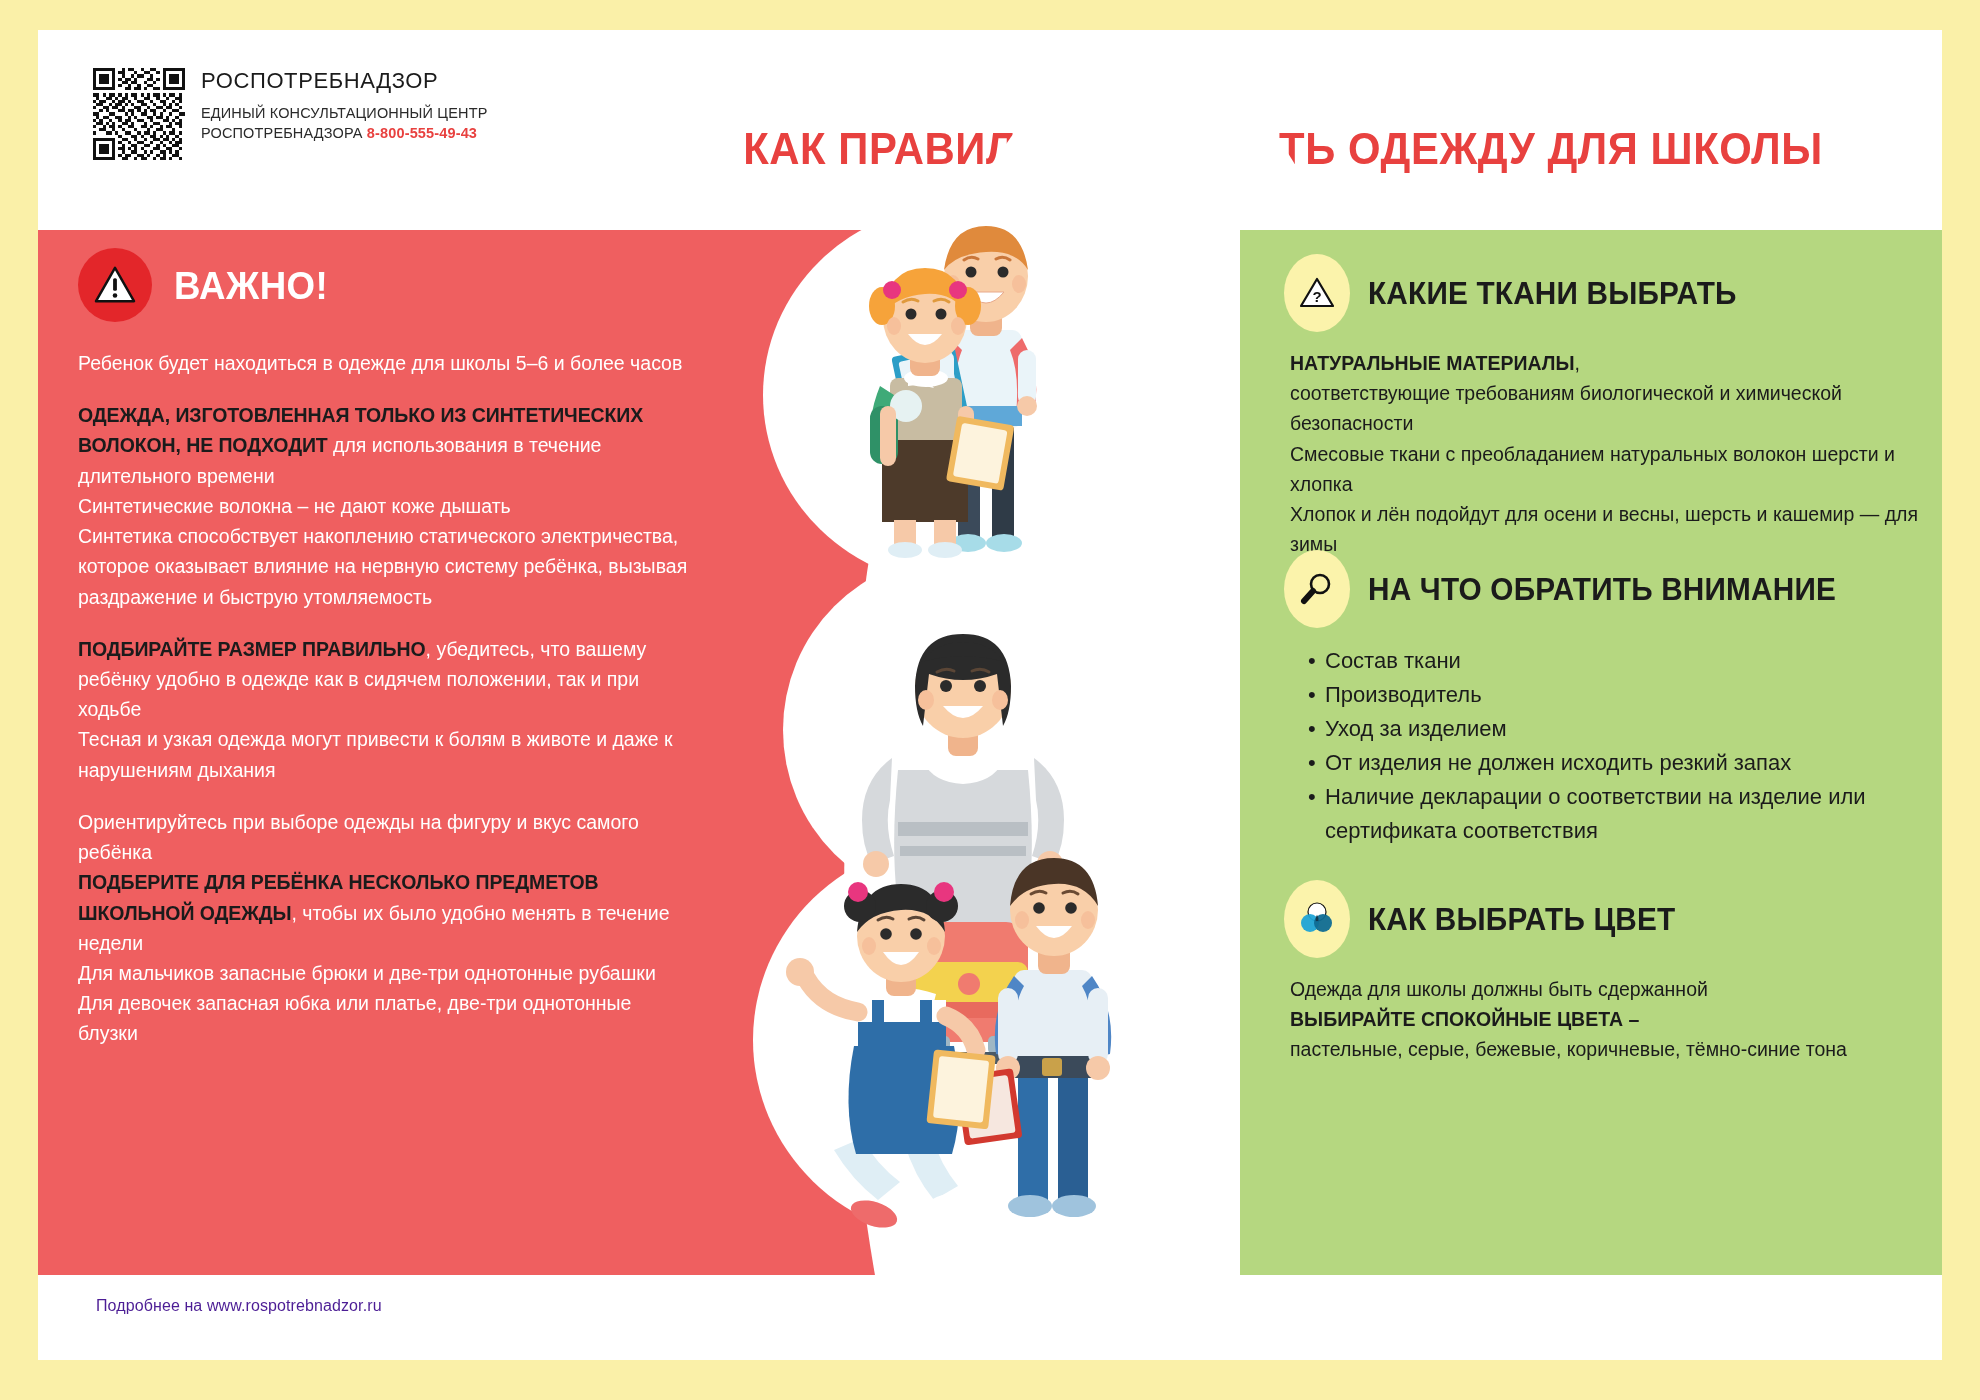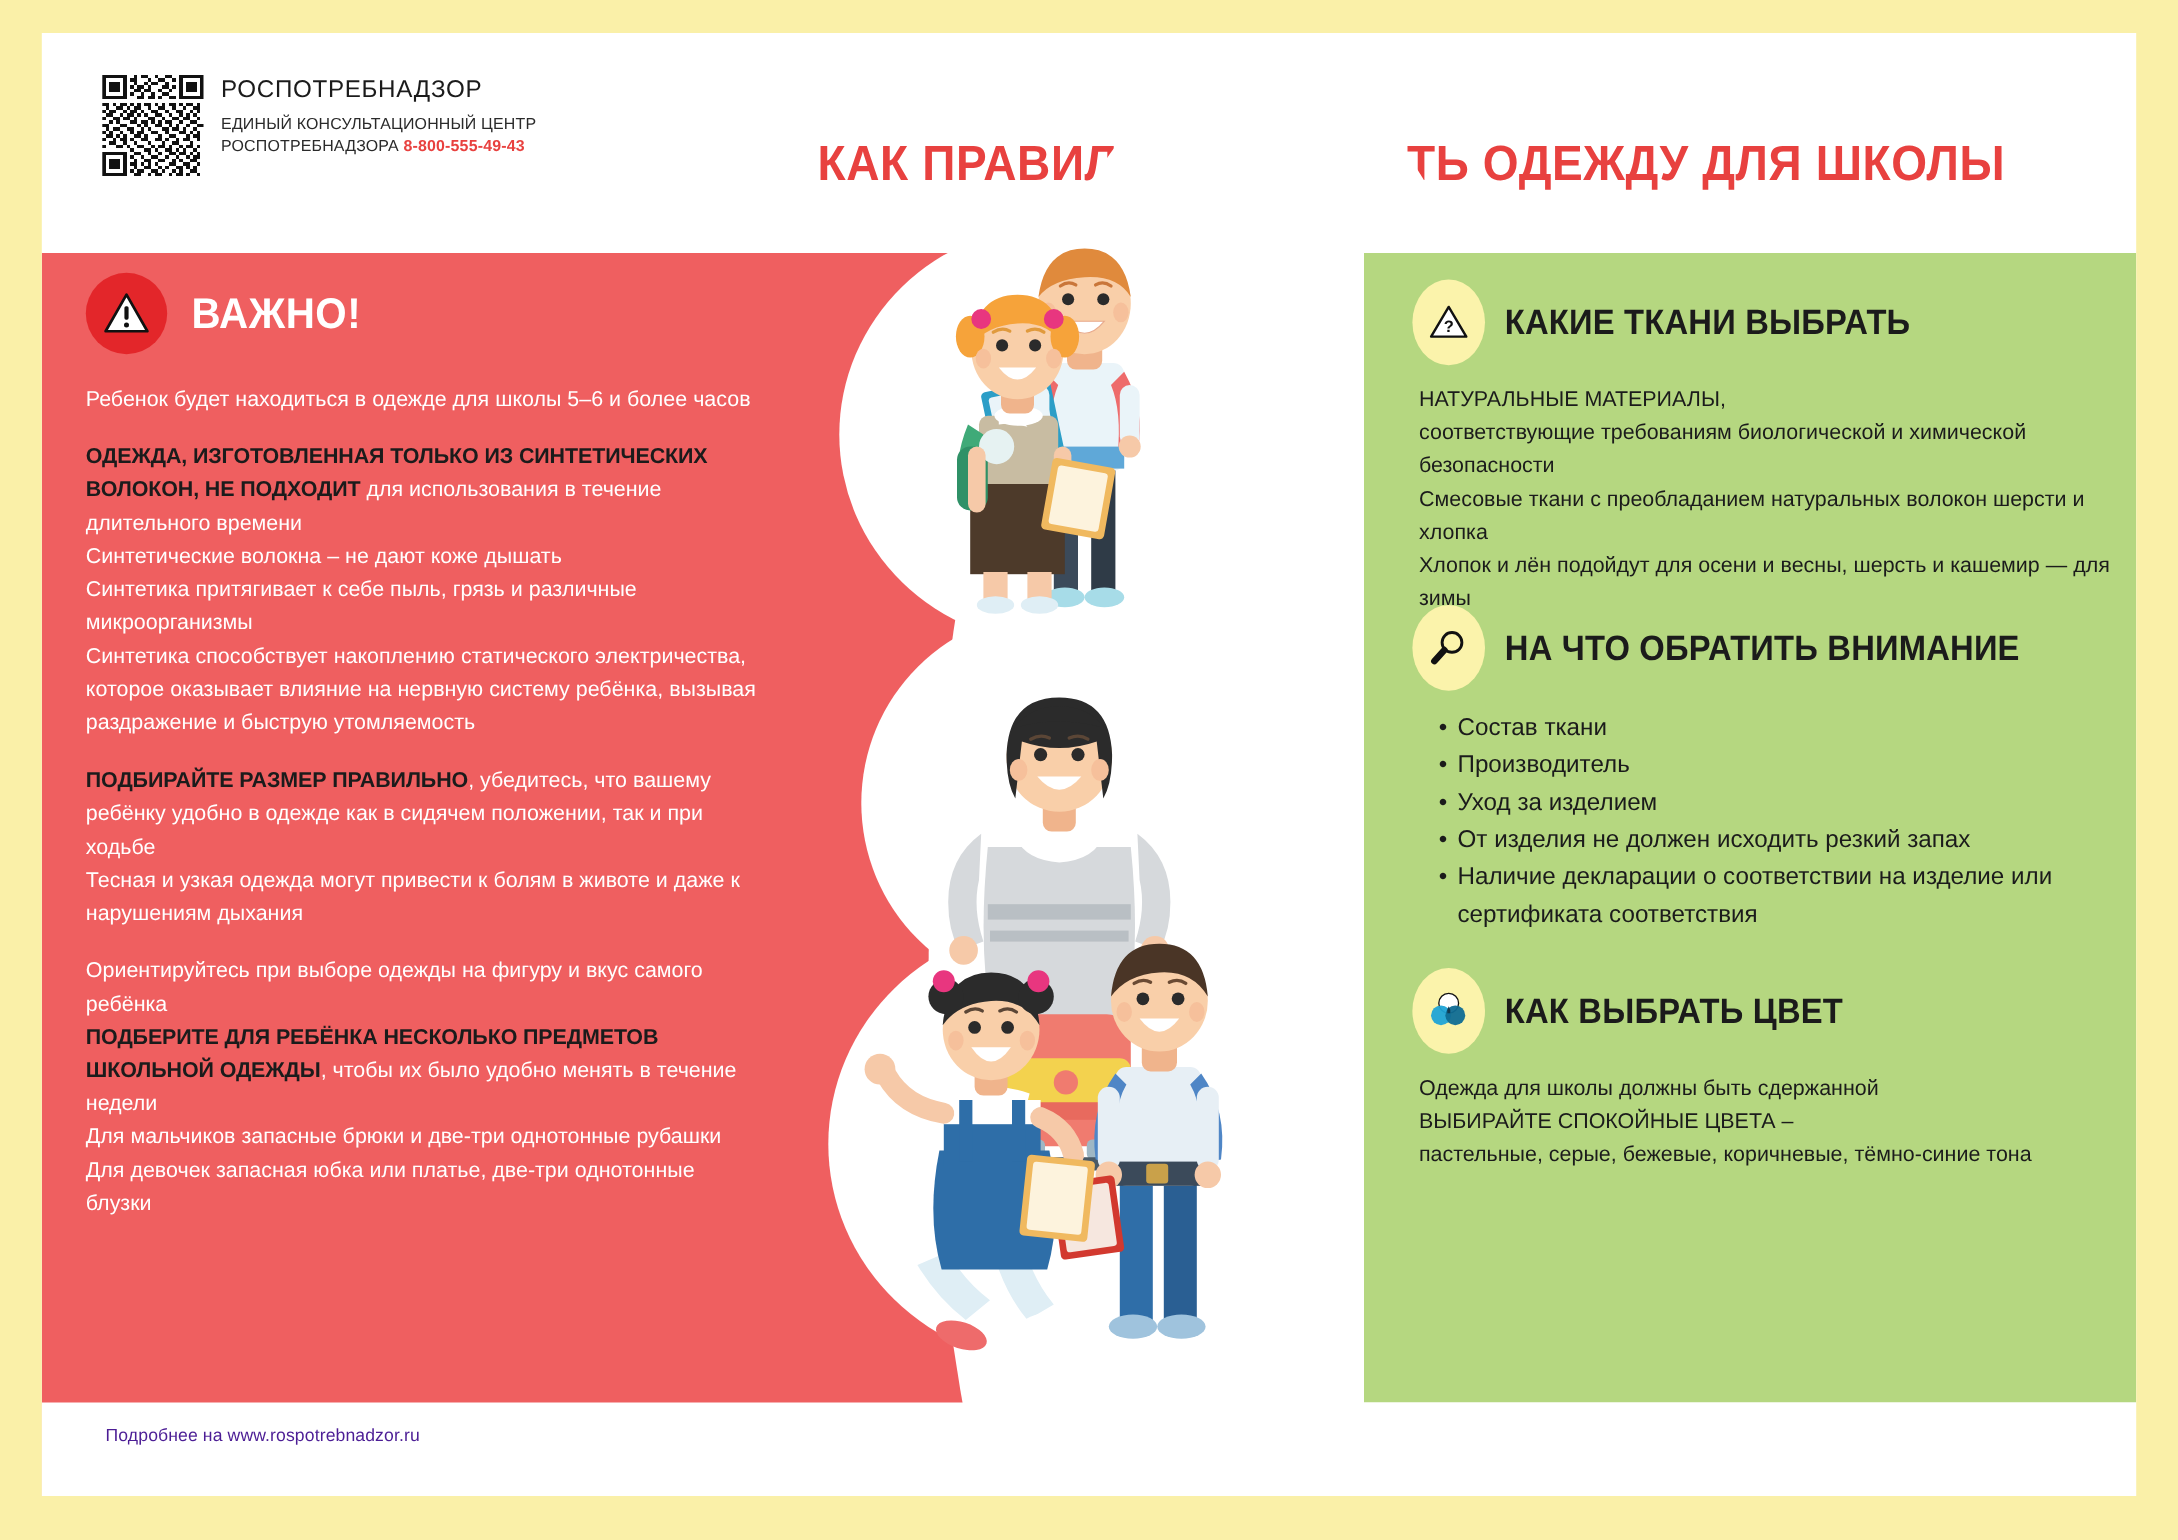--- a/index.html
+++ b/index.html
@@ -96,21 +96,21 @@
     width: 66px; height: 78px; border-radius: 50%; background: #fbf3ab;
     display: flex; align-items: center; justify-content: center; flex: 0 0 auto;
   }
   .gs-badge svg { display: block; }
   .gs-title {
     color: #1b1b1b; font-size: 32px; font-weight: 700; letter-spacing: 0.2px;
     line-height: 1; transform: scaleX(0.93); transform-origin: left center;
     white-space: nowrap;
   }
   .gs-body { color: #1b1b1b; font-size: 19.5px; line-height: 1.55; margin-left: 6px; }
-  .gs-body b { font-weight: 400; }
+  .gs-body b { font-weight: 700; }
   .gs-list { list-style: none; margin-left: 24px; }
   .gs-list li {
     color: #1b1b1b; font-size: 22px; line-height: 1.55;
     padding-left: 17px; position: relative;
   }
   .gs-list li::before {
     content: "\2022"; position: absolute; left: 0; top: 0;
   }
 
   
@@ -383,21 +383,20 @@
             </div>
             <div class="important-title">ВАЖНО!</div>
           </div>
 
           <div class="red-body">
             <p>Ребенок будет находиться в одежде для школы 5–6 и более часов</p>
             <div class="gap"></div>
 
             <p><b class="blk">ОДЕЖДА, ИЗГОТОВЛЕННАЯ ТОЛЬКО ИЗ СИНТЕТИЧЕСКИХ ВОЛОКОН, НЕ ПОДХОДИТ</b><span> для использования в течение длительного времени</span></p>
             <p>Синтетические волокна – не дают коже дышать</p>
-            <p>Синтетика притягивает к себе пыль, грязь и различные микроорганизмы</p>
             <p>Синтетика способствует накоплению статического электричества, которое оказывает влияние на нервную систему ребёнка, вызывая раздражение и быструю утомляемость</p>
 
             <div class="gap"></div>
 
             <p><b class="blk">ПОДБИРАЙТЕ РАЗМЕР ПРАВИЛЬНО</b><span>, убедитесь, что вашему ребёнку удобно в одежде как в сидячем положении, так и при ходьбе</span></p>
             <p>Тесная и узкая одежда могут привести к болям в животе и даже к нарушениям дыхания</p>
 
             <div class="gap"></div>
 
             <p>Ориентируйтесь при выборе одежды на фигуру и вкус самого ребёнка</p>

